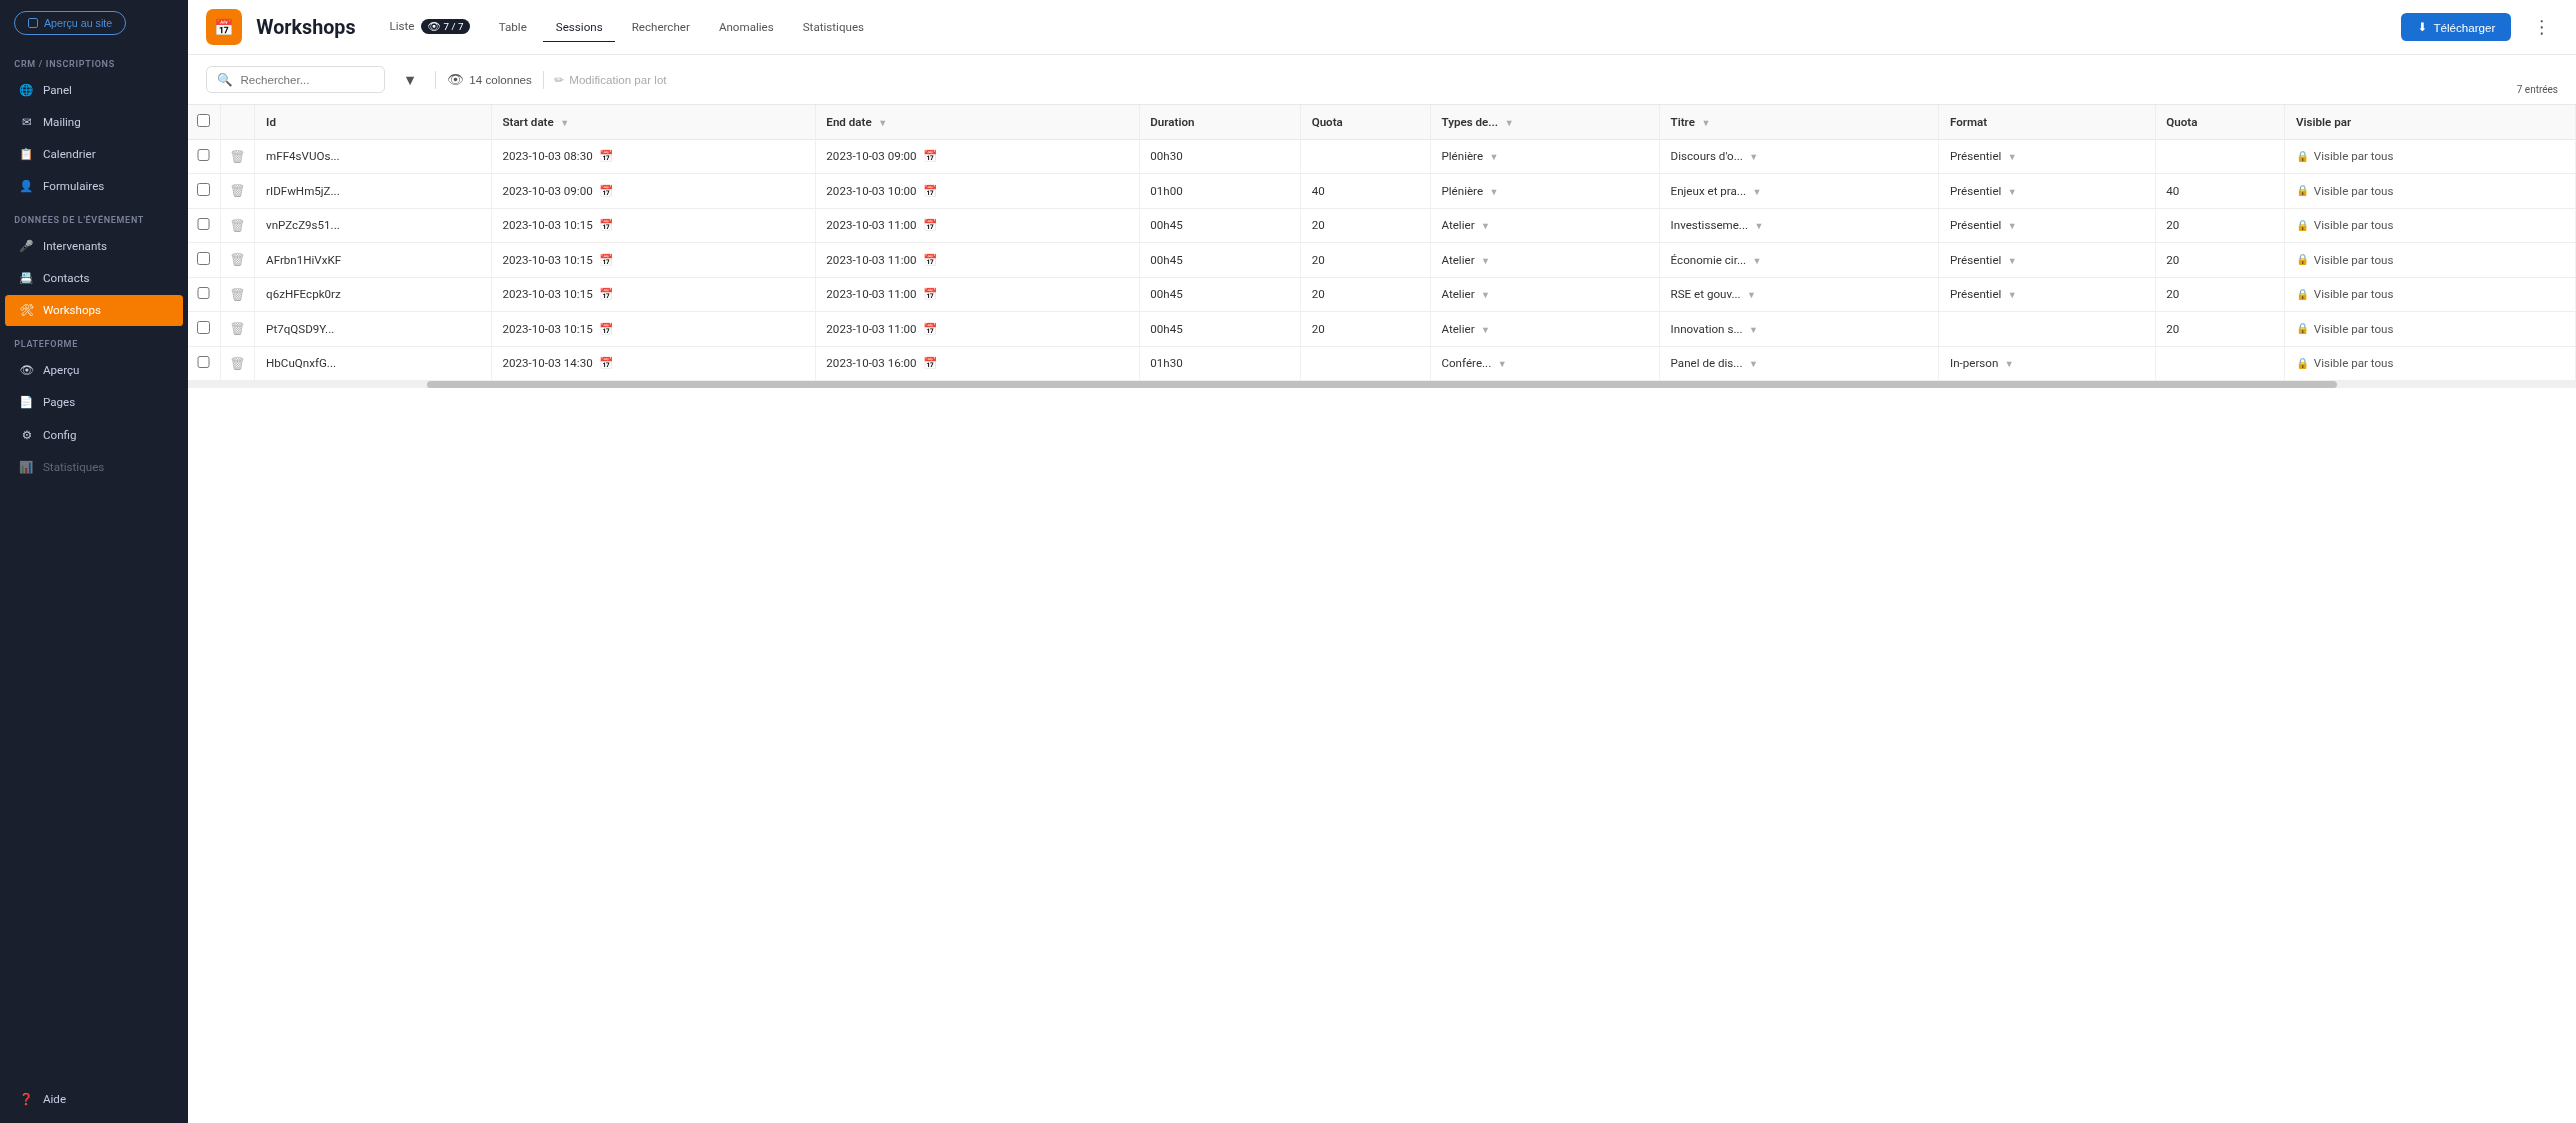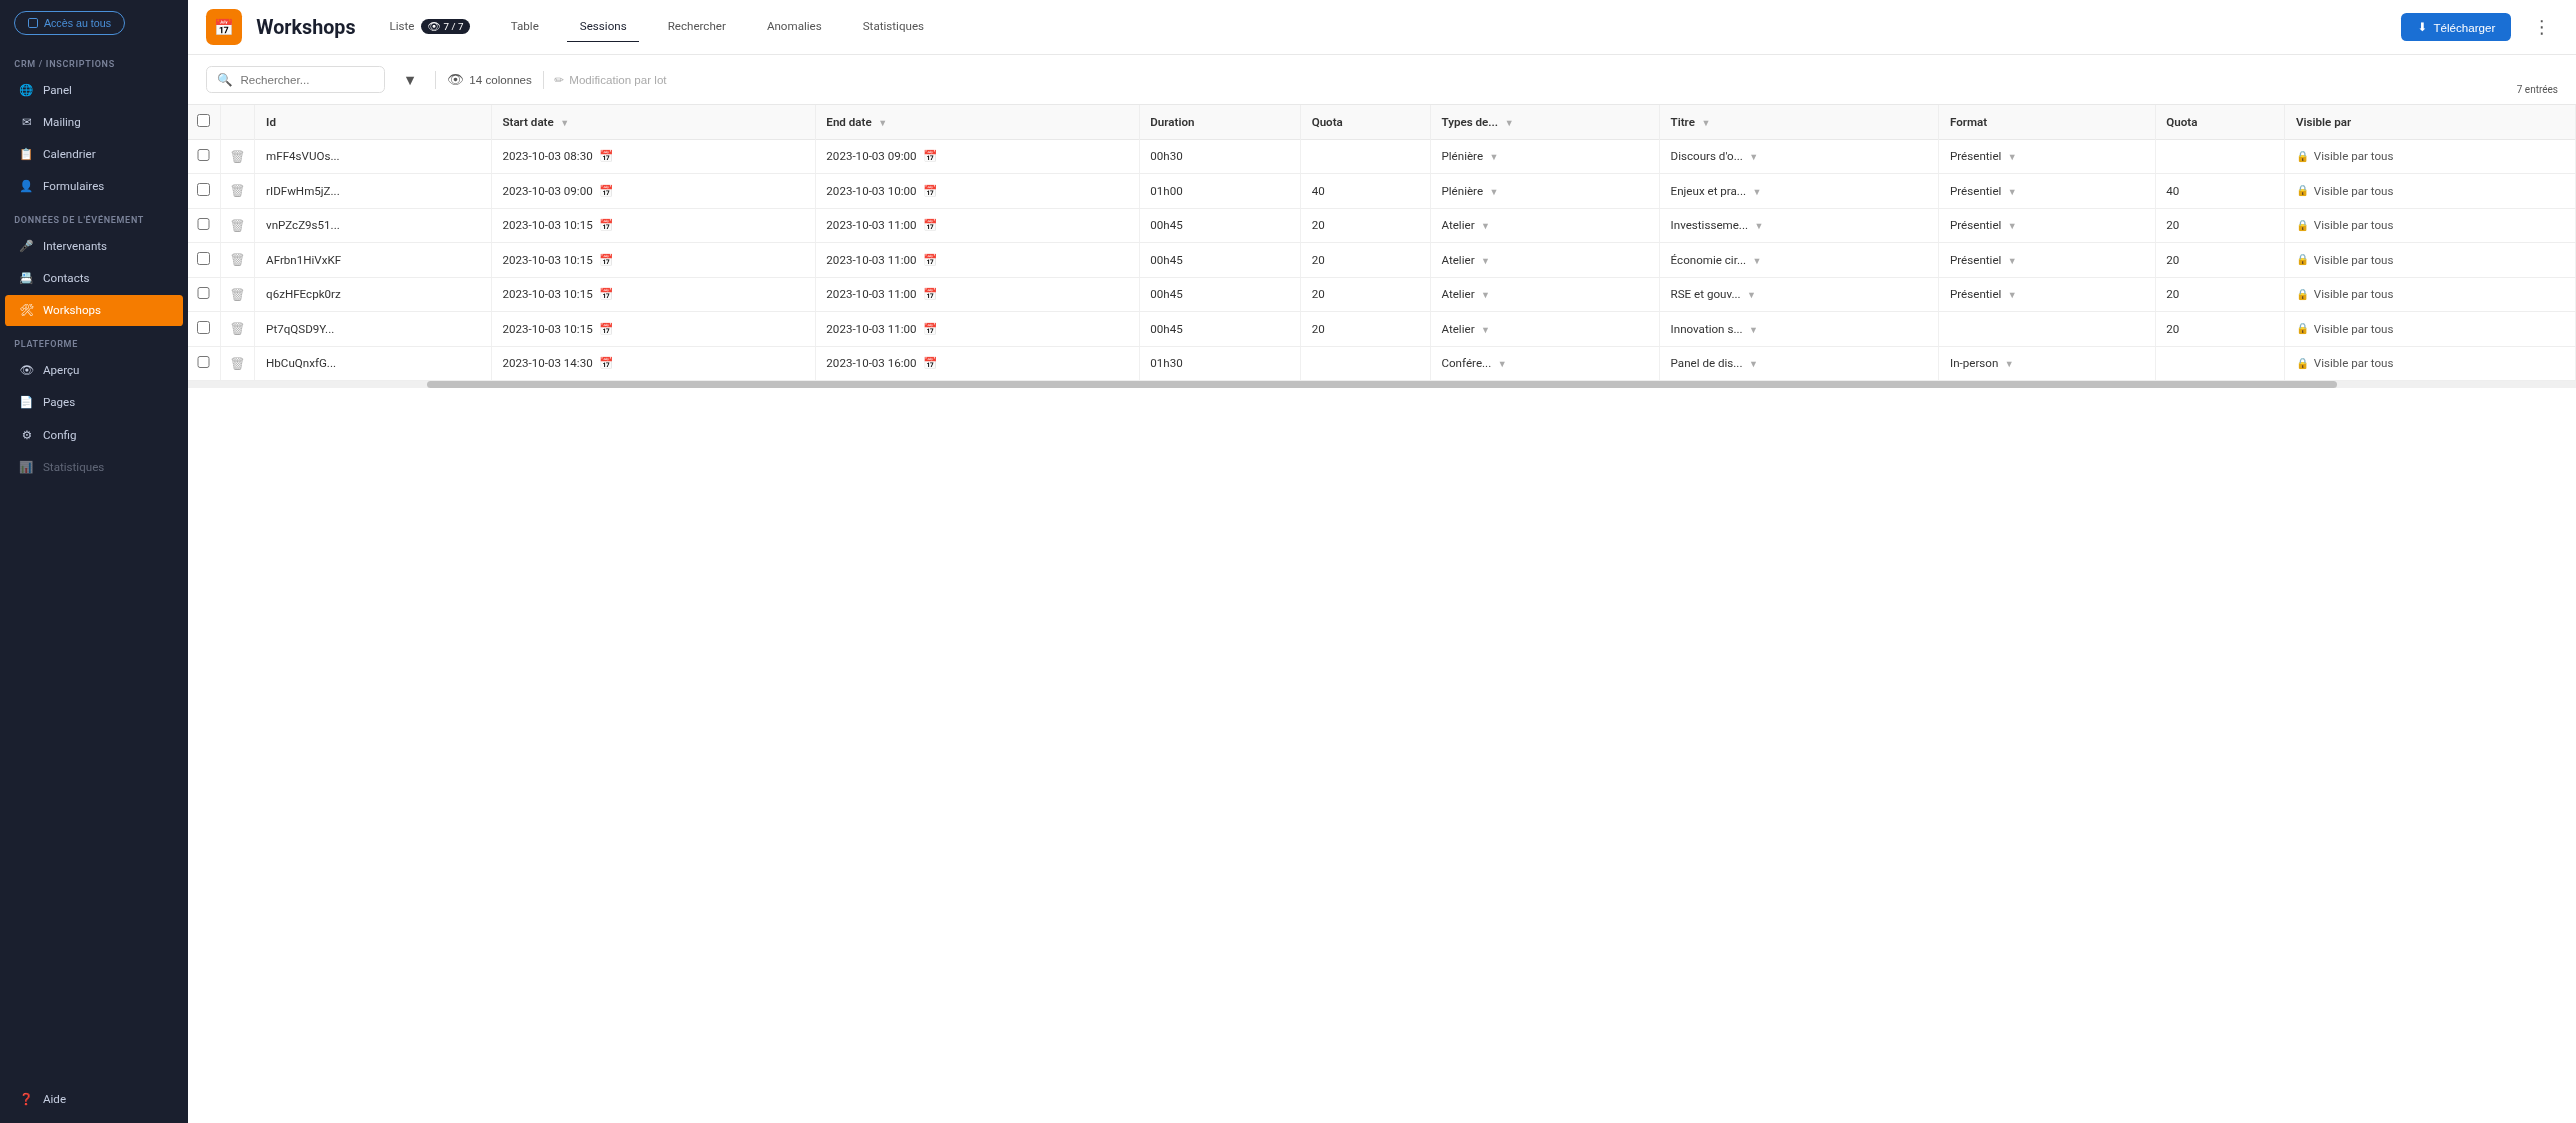--- a/index.html
+++ b/index.html
@@ -16,21 +16,21 @@
     .sidebar-item.disabled { opacity: 0.4; cursor: not-allowed; }
     .si-icon { width: 14.3px; height: 14.3px; display: flex; align-items: center; justify-content: center; flex-shrink: 0; }
 
     
     .main { flex: 1; display: flex; flex-direction: column; overflow: hidden; background: #fff; }
 
     
     .header { display: flex; align-items: center; padding: 9px 18px; border-bottom: 0.9px solid #e8e8e8; background: #fff; gap: 14.3px; }
     .header-icon { width: 36px; height: 36px; background: #f57c00; border-radius: 7.2px; display: flex; align-items: center; justify-content: center; color: #fff; font-size: 16px; flex-shrink: 0; }
     .header-title { font-size: 19.7px; font-weight: 700; color: #1a1f2e; }
-    .nav-tabs { display: flex; align-items: center; gap: 16px; margin-left: 7.2px; }
+    .nav-tabs { display: flex; align-items: flex-end; gap: 4px; margin-left: 7.2px; }
     .nav-tab { padding: 7.2px 12.5px; font-size: 11.6px; color: #555; cursor: pointer; border-bottom: 1.8px solid transparent; white-space: nowrap; }
     .nav-tab.active { color: #1a1f2e; border-bottom: 1.8px solid #1a1f2e; font-weight: 400; }
     .nav-tab-badge { background: #1a1f2e; color: #fff; border-radius: 9px; font-size: 9.8px; padding: 0.9px 6.3px; margin-left: 3.6px; display: inline-flex; align-items: center; gap: 2.7px; }
     .nav-tab-eye { font-size: 10.7px; }
     .header-spacer { flex: 1; }
     .download-btn { background: #1a6fd4; color: #fff; border: none; border-radius: 5.4px; padding: 7.2px 16px; font-size: 11.6px; cursor: pointer; display: flex; align-items: center; gap: 6.3px; font-weight: 500; }
     .more-btn { background: transparent; border: none; cursor: pointer; color: #555; font-size: 18px; padding: 3.6px 7.2px; }
 
     
     .toolbar { display: flex; align-items: center; padding: 9px 18px; border-bottom: 0.9px solid #e8e8e8; gap: 10.7px; background: #fff; }
@@ -63,21 +63,21 @@
     
     input[type="checkbox"] { width: 12.5px; height: 12.5px; cursor: pointer; }
   </style>
 </head>
 <body>
 
 <nav class="sidebar">
   <div class="sidebar-top">
     <button class="access-btn">
       <span class="access-btn-icon"></span>
-      <span>Accès au tous</span>
+      <span>Aperçu au site</span>
     </button>
   </div>
 
   <div class="sidebar-section-label">CRM / INSCRIPTIONS</div>
   <div class="sidebar-item">
     <span class="si-icon">🌐</span>
     <span>Panel</span>
   </div>
   <div class="sidebar-item">
     <span class="si-icon">✉</span>

